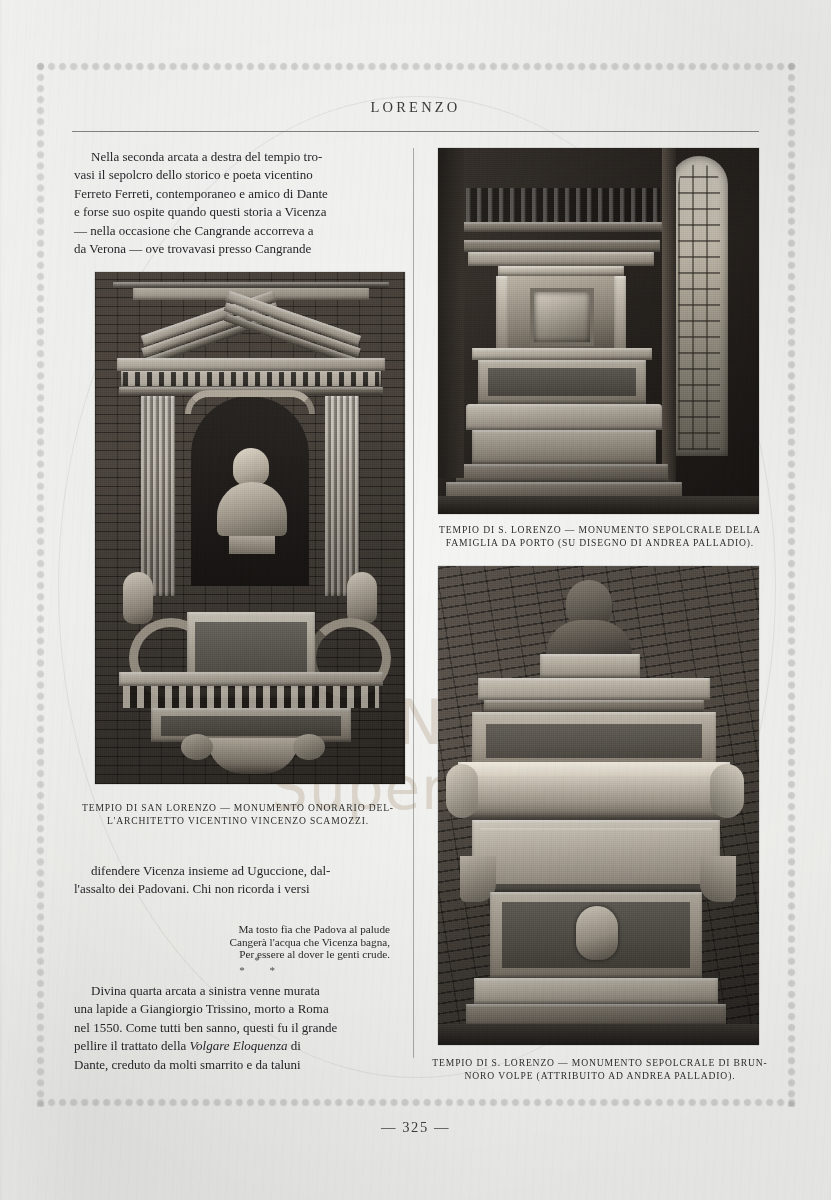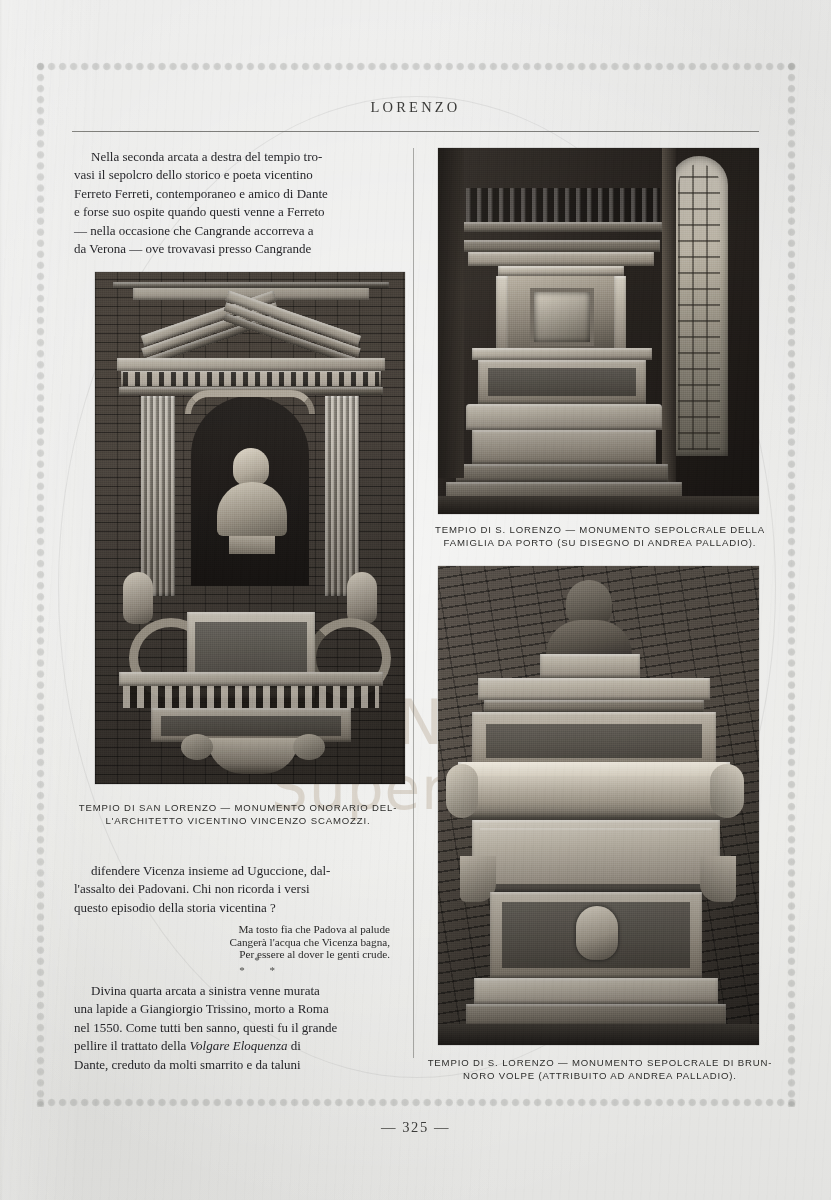--- a/index.html
+++ b/index.html
@@ -203,21 +203,21 @@
   }
   .stone.mid {
     background: linear-gradient(178deg, #c8c1b4 0%, #a39b8e 55%, #7d7569 100%);
   }
   .shade { position: absolute; background: rgba(0,0,0,0.45); }
   .hilite { position: absolute; background: rgba(255,255,255,0.22); }
 
   
   .caption {
     position: absolute;
-    font-family: Liberation Sans, sans-serif;
+    font-family: Liberation Serif, serif;
     font-size: 9.6px;
     letter-spacing: 0.85px;
     color: #2e2e2c;
     text-align: center;
     line-height: 13.2px;
   }
   .caption .cl { display: block; white-space: nowrap; }
 
   
   .verse {
@@ -293,21 +293,21 @@
 
     <div class="running-head">LORENZO</div>
     <div class="head-rule"></div>
     <div class="col-rule"></div>
 
     <div class="col-left">
       <p class="body-par">
         <span class="line"><span class="indent"></span><span>Nella seconda arcata a destra del tempio tro-</span></span>
         <span class="line">vasi il sepolcro dello storico e poeta vicentino</span>
         <span class="line">Ferreto Ferreti, contemporaneo e amico di Dante</span>
-        <span class="line">e forse suo ospite quando questi venne a Ferreto</span>
+        <span class="line">e forse suo ospite quando questi storia a Vicenza</span>
         <span class="line">— nella occasione che Cangrande accorreva a</span>
         <span class="line">da Verona — ove trovavasi presso Cangrande</span>
       </p>
     </div>
 
     <div class="photo" style="left:95px; top:272px; width:310px; height:512px;">
       <div class="brick"></div>
 
       <div class="stone" style="left:38px; top:14px; width:236px; height:14px; transform:skewY(0deg);"></div>
       <div class="stone dark" style="left:18px; top:10px; width:276px; height:6px;"></div>
@@ -457,21 +457,20 @@
 
     <div class="caption" style="left:418px; top:1056px; width:364px;">
       <span class="cl">TEMPIO DI S. LORENZO — MONUMENTO SEPOLCRALE DI BRUN-</span>
       <span class="cl">NORO VOLPE (ATTRIBUITO AD ANDREA PALLADIO).</span>
     </div>
 
     <div style="position:absolute; left:74px; top:862px; width:330px;">
       <p class="body-par">
         <span class="line"><span class="indent"></span><span>difendere Vicenza  insieme ad Uguccione, dal-</span></span>
         <span class="line">l'assalto dei Padovani. Chi non ricorda i versi</span>
-        <span class="line">questo episodio della storia vicentina ?</span>
       </p>
     </div>
 
     <div class="verse">
       <span class="vl">Ma tosto fia che Padova al palude</span>
       <span class="vl">Cangerà l'acqua che Vicenza bagna,</span>
       <span class="vl">Per essere al dover le genti crude.</span>
     </div>
 
     <div class="asterisks">

